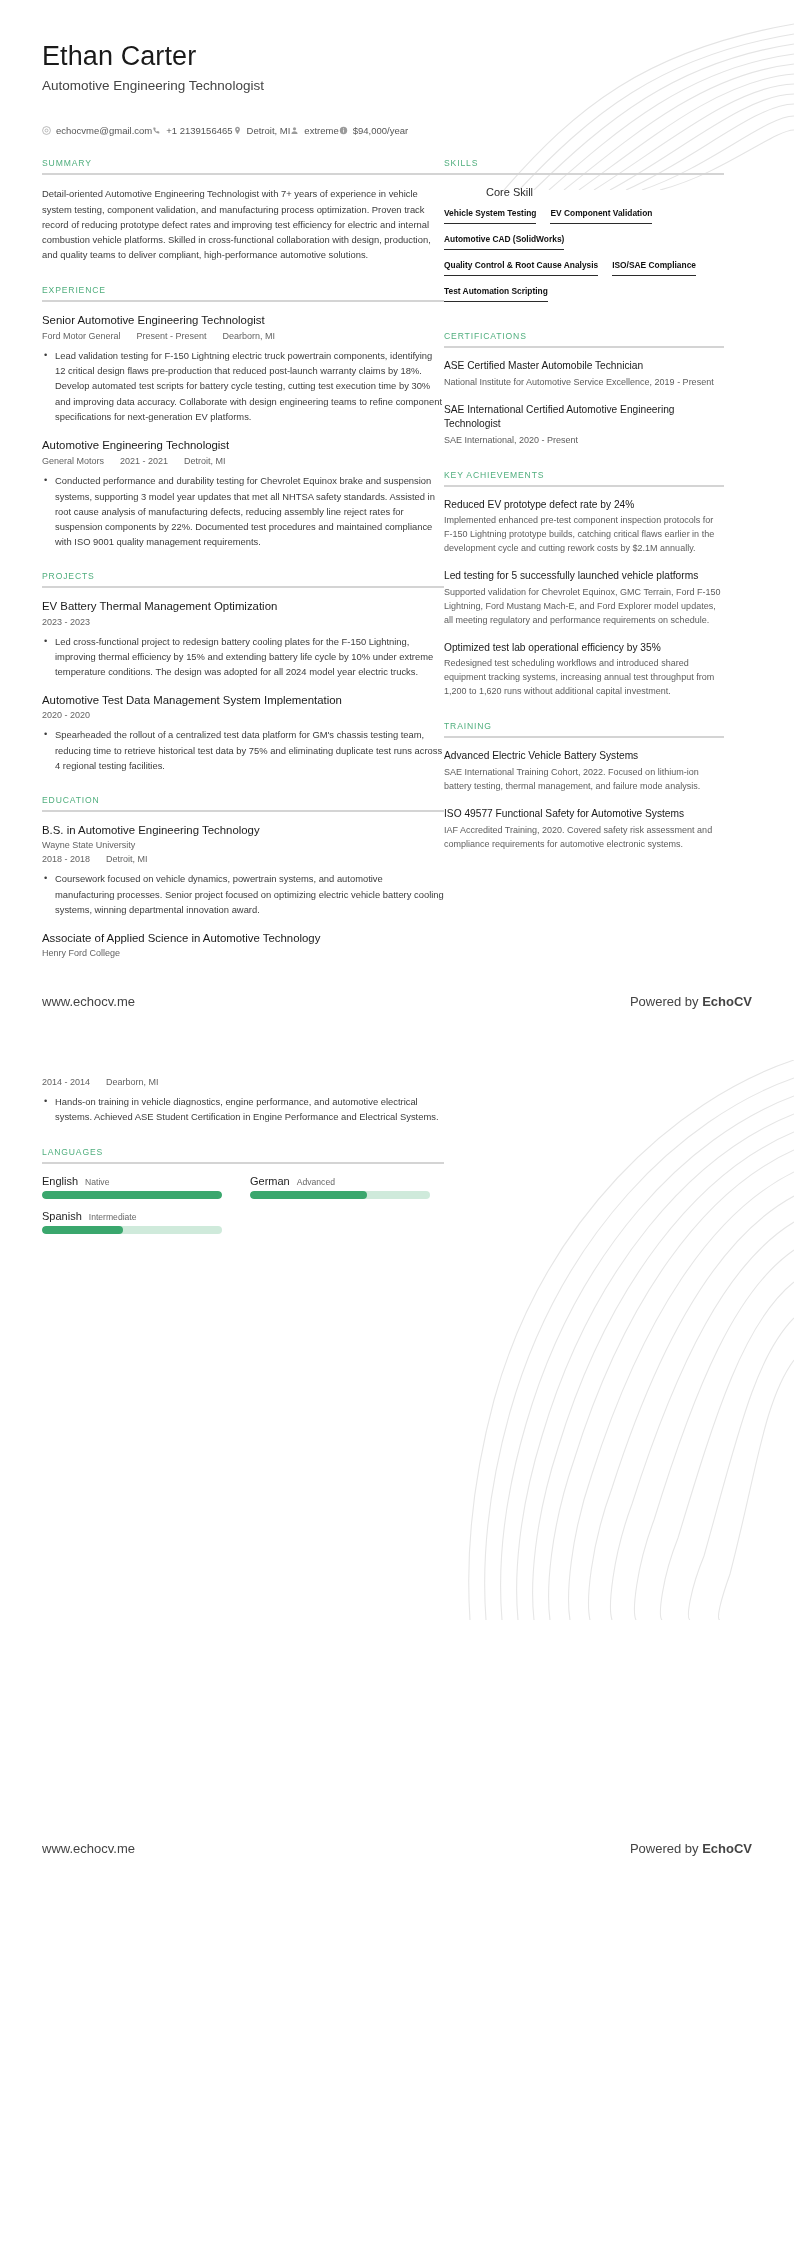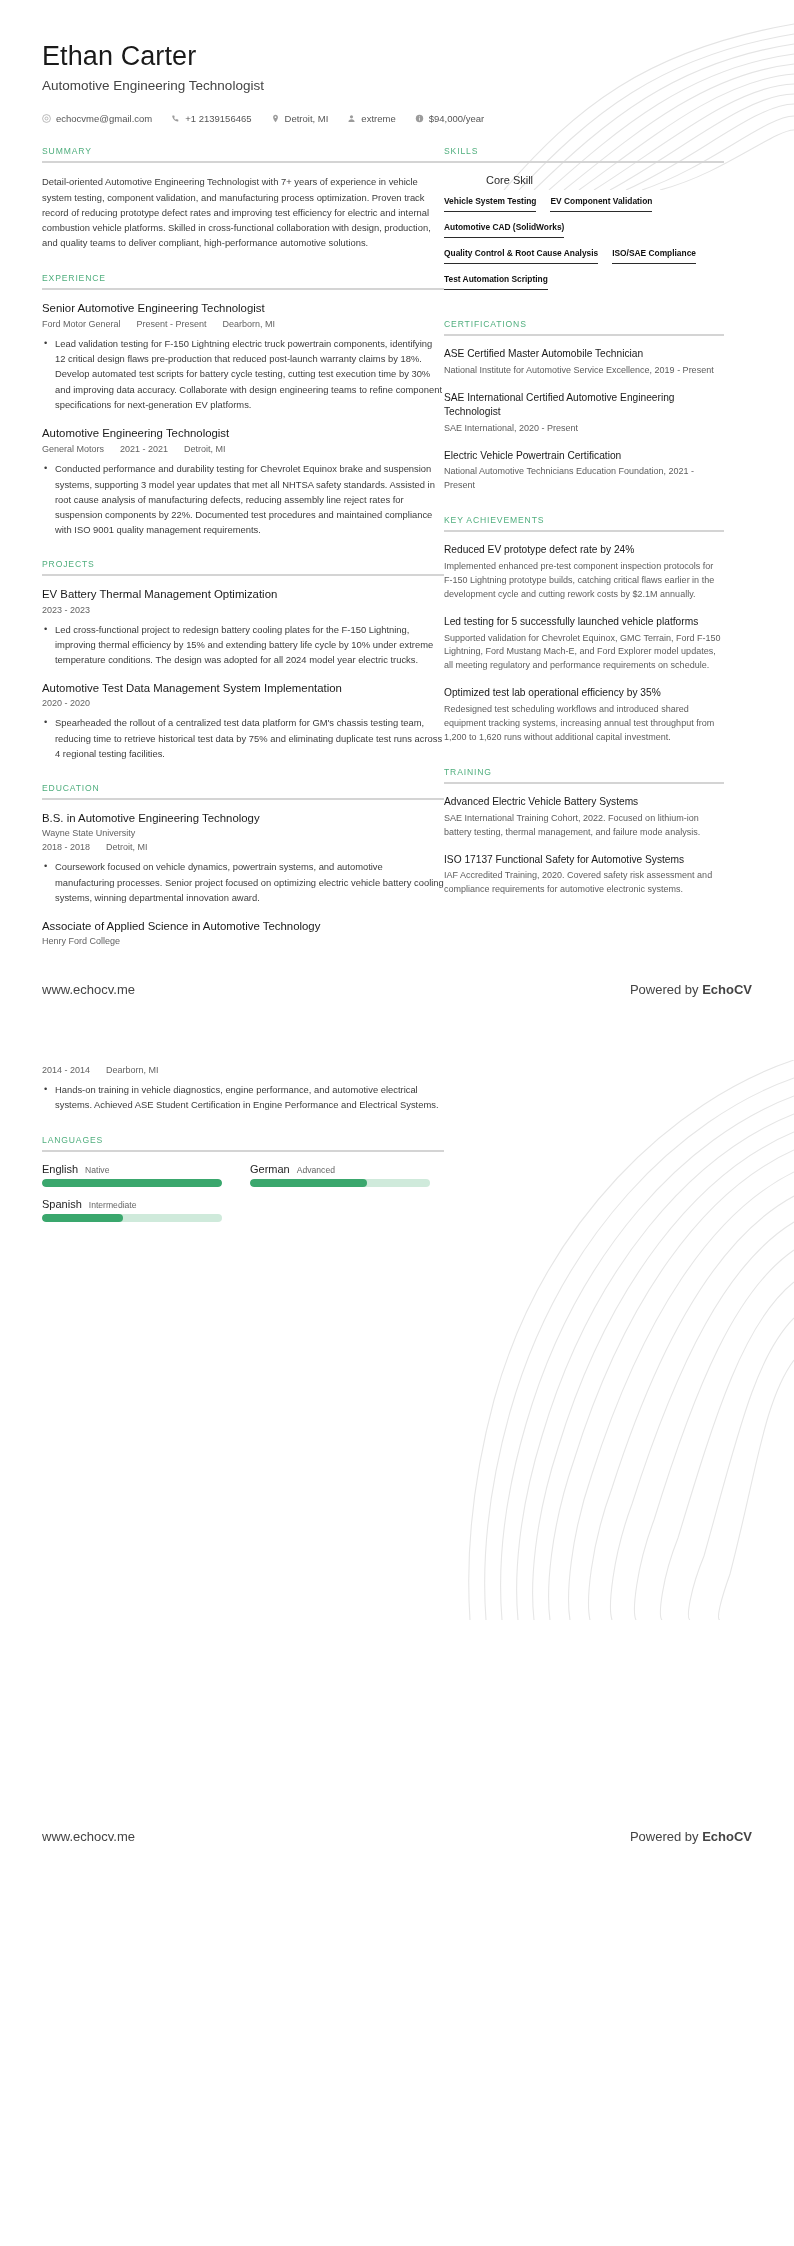--- a/index.html
+++ b/index.html
@@ -36,22 +36,22 @@
   .jobtitle {
     font-size: 13.5px;
     color: #444444;
     margin-top: 6px;
     font-weight: 400;
   }
   .contacts {
     display: flex;
     flex-wrap: wrap;
     align-items: center;
-    gap: 19px;
-    margin-top: 20px;
+    gap: 0;
+    margin-top: 32px;
     font-size: 9.5px;
     color: #555555;
   }
   .contact { display: flex; align-items: center; gap: 5px; white-space: nowrap; }
   .contact svg { display: block; }
 
   
   .body-cols {
     display: flex;
     padding: 22px 42px 0 42px;
@@ -418,24 +418,20 @@
           <div class="sec-title">CERTIFICATIONS</div>
           <div class="sec-rule"></div>
           <div class="ritem">
             <div class="ritem-title">ASE Certified Master Automobile Technician</div>
             <div class="ritem-sub">National Institute for Automotive Service Excellence, 2019 - Present</div>
           </div>
           <div class="ritem">
             <div class="ritem-title">SAE International Certified Automotive Engineering Technologist</div>
             <div class="ritem-sub">SAE International, 2020 - Present</div>
           </div>
-          <div class="ritem">
-            <div class="ritem-title">Electric Vehicle Powertrain Certification</div>
-            <div class="ritem-sub">National Automotive Technicians Education Foundation, 2021 - Present</div>
-          </div>
         </div>
 
         <div class="sec">
           <div class="sec-title">KEY ACHIEVEMENTS</div>
           <div class="sec-rule"></div>
           <div class="ritem">
             <div class="ritem-title">Reduced EV prototype defect rate by 24%</div>
             <div class="ritem-sub">Implemented enhanced pre-test component inspection protocols for F-150 Lightning prototype builds, catching critical flaws earlier in the development cycle and cutting rework costs by $2.1M annually.</div>
           </div>
           <div class="ritem">
@@ -449,21 +445,21 @@
         </div>
 
         <div class="sec">
           <div class="sec-title">TRAINING</div>
           <div class="sec-rule"></div>
           <div class="ritem">
             <div class="ritem-title">Advanced Electric Vehicle Battery Systems</div>
             <div class="ritem-sub">SAE International Training Cohort, 2022. Focused on lithium-ion battery testing, thermal management, and failure mode analysis.</div>
           </div>
           <div class="ritem">
-            <div class="ritem-title">ISO 17137 Functional Safety for Automotive Systems</div>
+            <div class="ritem-title">ISO 49577 Functional Safety for Automotive Systems</div>
             <div class="ritem-sub">IAF Accredited Training, 2020. Covered safety risk assessment and compliance requirements for automotive electronic systems.</div>
           </div>
         </div>
 
       </div>
     </div>
 
     <div class="footer">
       <span>www.echocv.me</span>
       <span class="brand"><span>Powered by </span><b>EchoCV</b></span>

